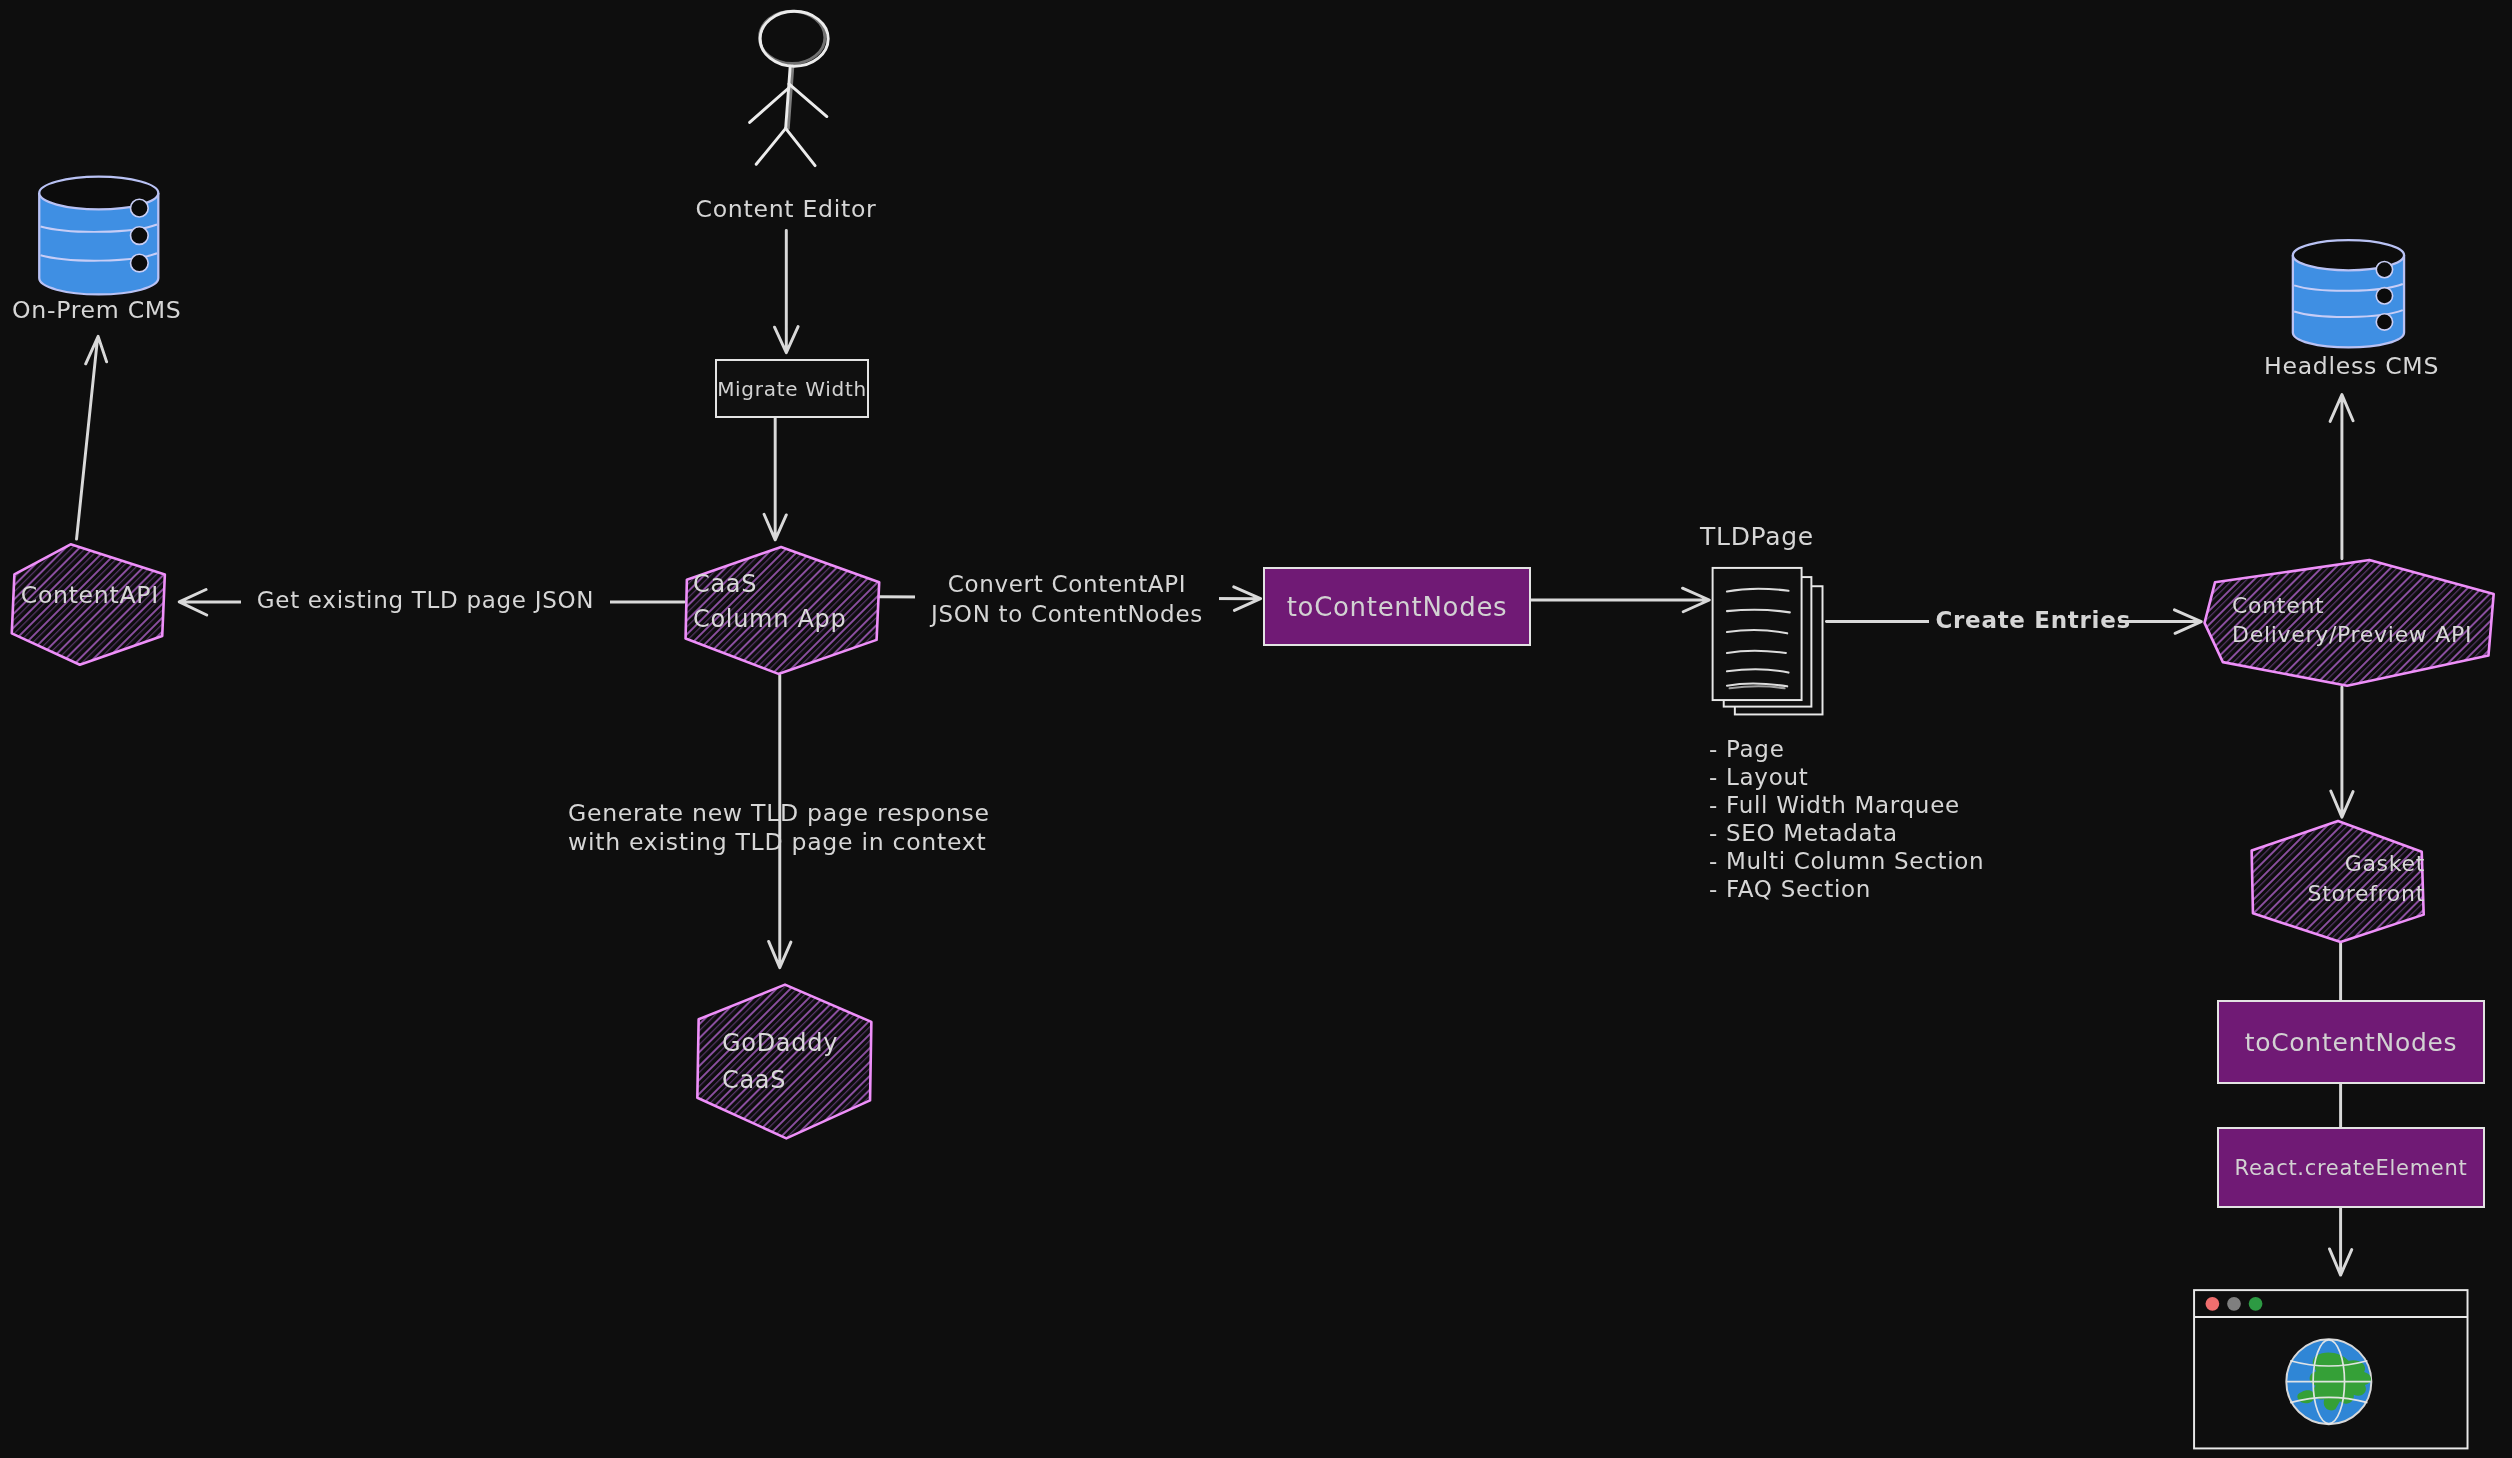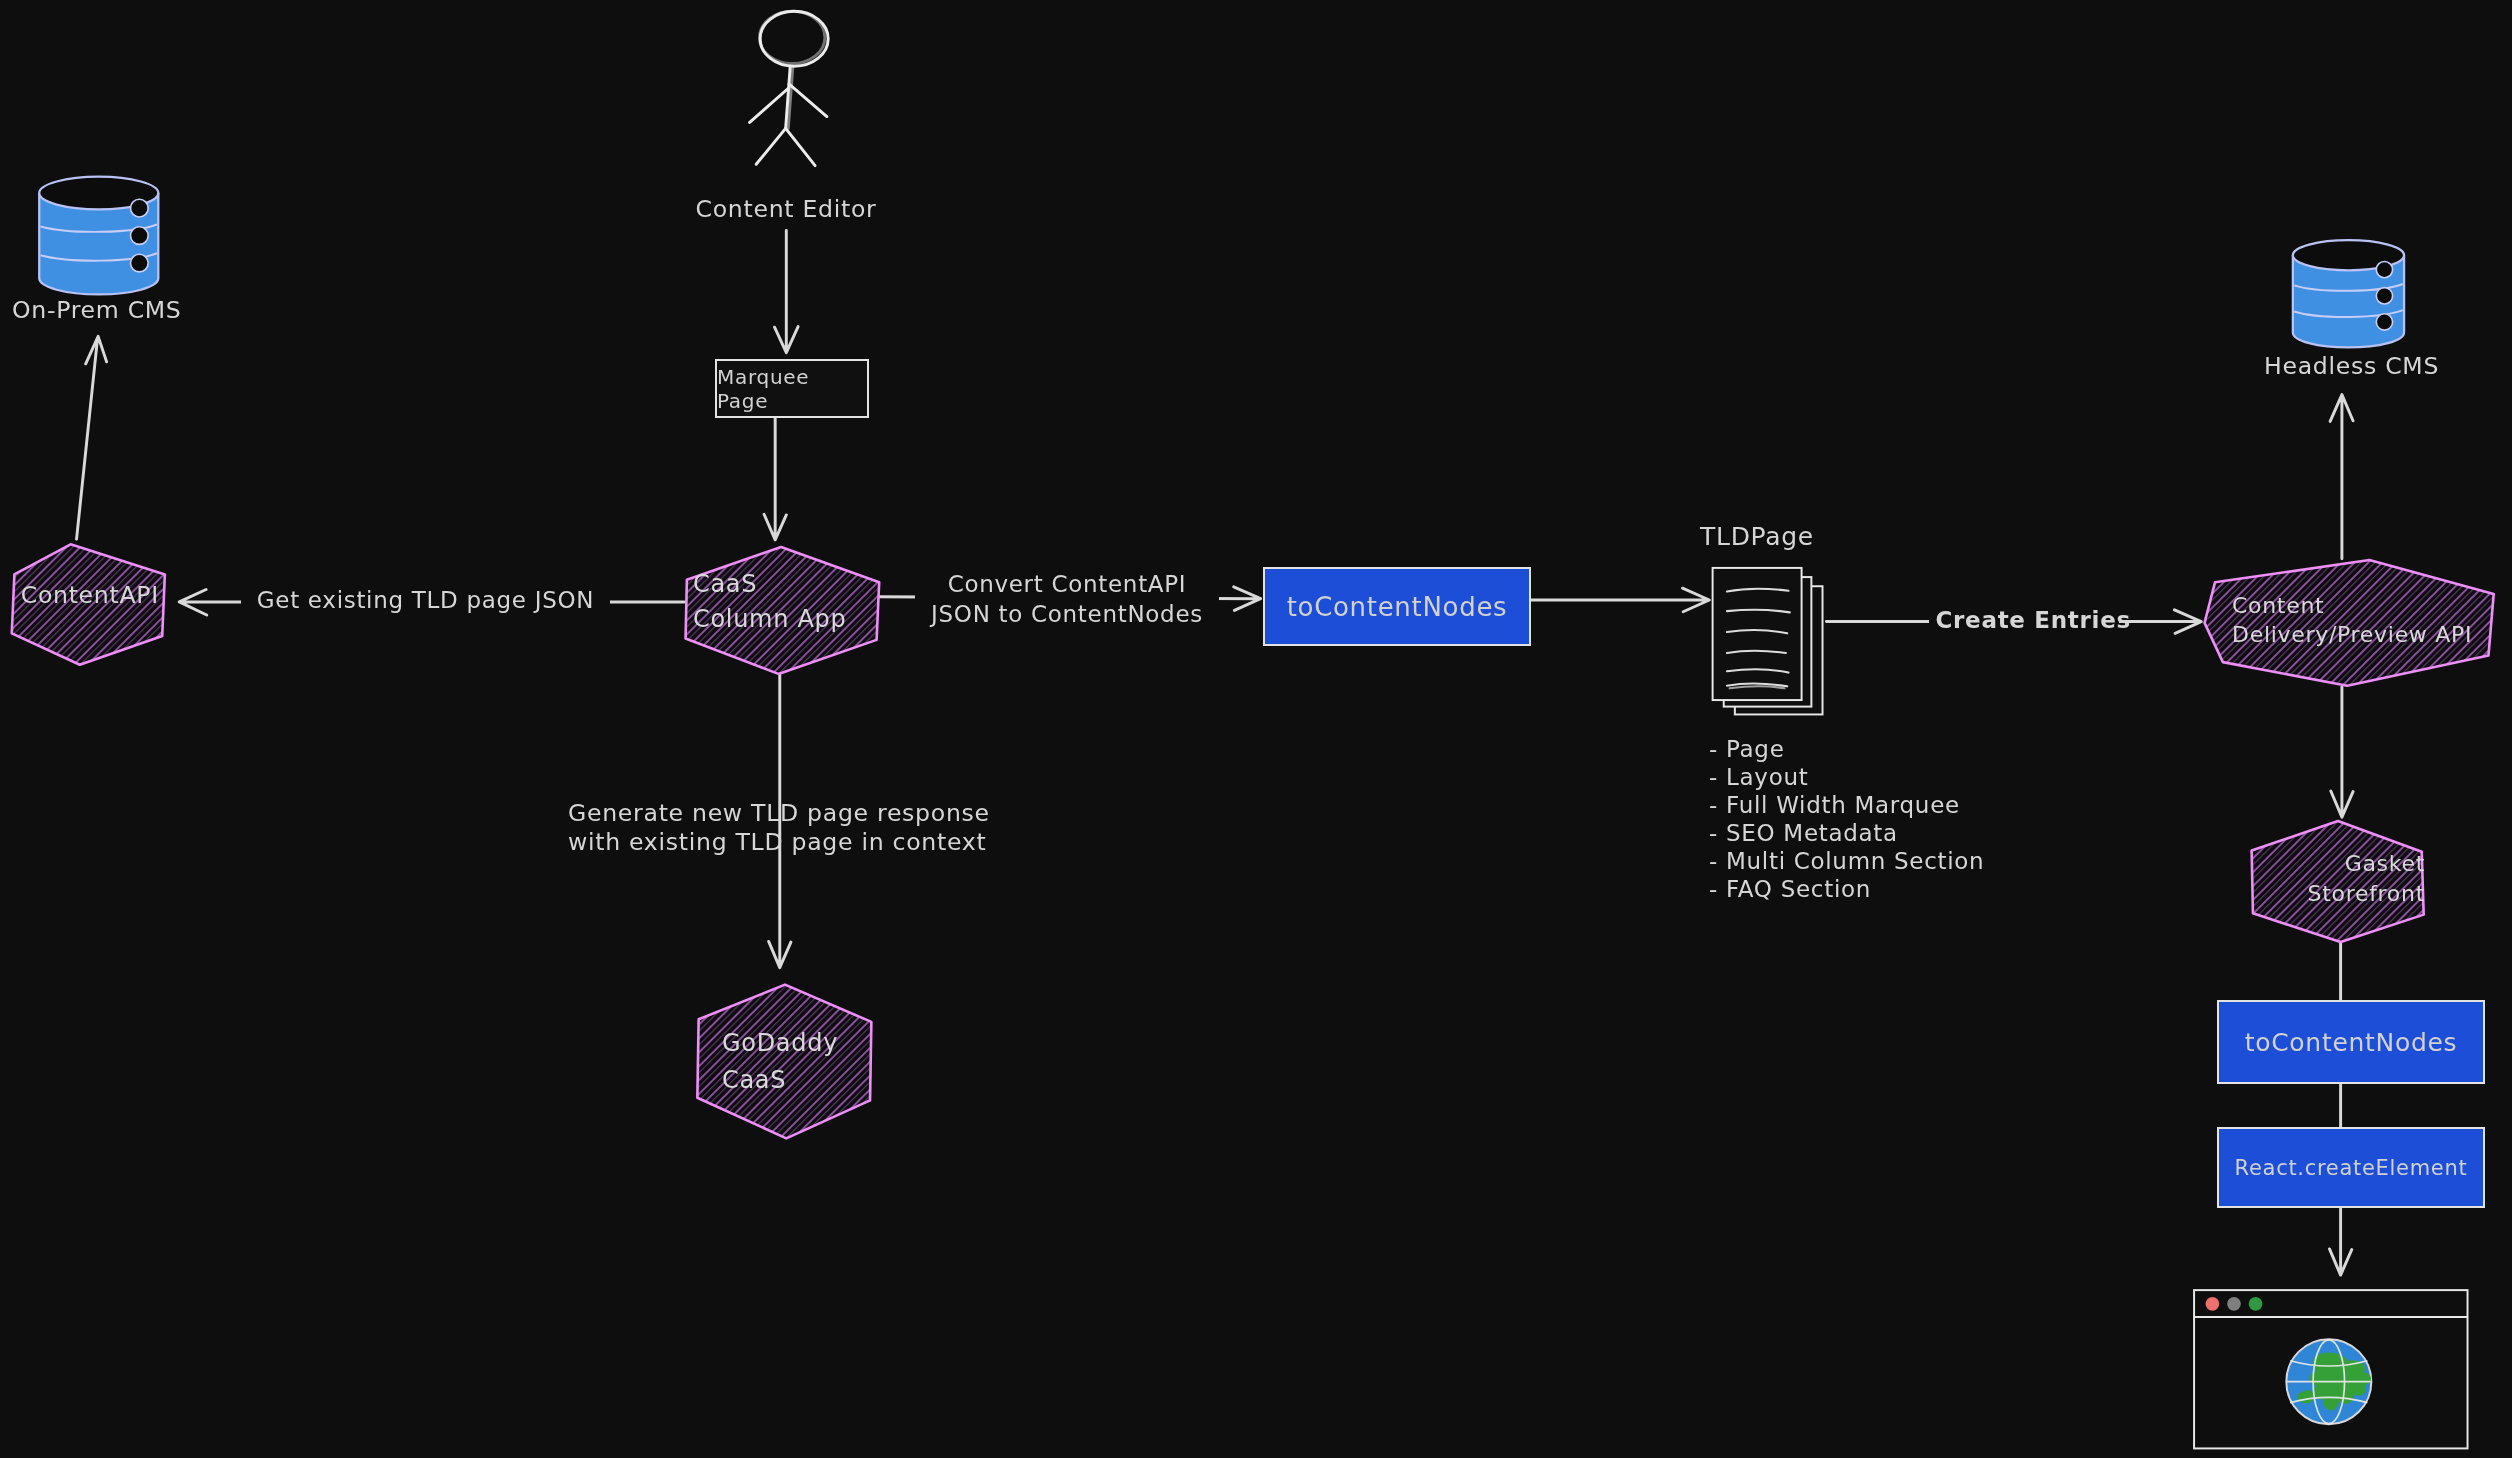--- a/index.html
+++ b/index.html
@@ -3,21 +3,21 @@
 <meta charset="utf-8">
 <style>
   html,body{margin:0;padding:0;background:#0e0e0e;}
   body{width:2512px;height:1459px;position:relative;overflow:hidden;
        font-family:"DejaVu Sans","Liberation Sans",sans-serif;color:#d6d6d6;}
   #stage{position:absolute;left:0;top:0;width:2512px;height:1459px;border-radius:9px;}
   svg.layer{position:absolute;left:0;top:0;}
   .lbl{position:absolute;letter-spacing:0.7px;white-space:nowrap;}
   .ctr{text-align:center;}
   .onbg{background:#0e0e0e;padding:0 6.5px;}
-  .box{position:absolute;background:#1d4ed8;border:2px solid #e3e3e3;
+  .box{position:absolute;background:#701a75;border:2px solid #e3e3e3;
        display:flex;align-items:center;justify-content:center;
        color:#d2d2d2;letter-spacing:0.7px;}
   .hexlabel{position:absolute;color:#d9d9d9;letter-spacing:0.7px;}
   .hexlabel div{white-space:nowrap;}
 </style>
 </head>
 <body>
 
 <div id="stage">
 
@@ -134,21 +134,21 @@
           <path d="M3501 2080 Q3560 2096 3619 2080"></path>
           <path d="M3501 2144 Q3560 2128 3619 2144"></path>
         </g>
       </g>
     </g>
   </svg>
 
   <div class="lbl ctr" style="left:680px;top:195px;width:212px;font-size:23.6px;">Content Editor</div>
 
   <div class="box" style="left:715px;top:359px;width:150px;height:55px;font-size:20px;background:#101010;">
-    <span>Marquee Page</span>
+    <span>Migrate Width</span>
   </div>
 
   <div class="lbl ctr" style="left:12px;top:296px;width:165px;font-size:23.6px;">On-Prem CMS</div>
 
   <div class="lbl ctr" style="left:9.8px;top:581px;width:160px;font-size:23.6px;">ContentAPI</div>
 
   <div class="hexlabel" style="left:693px;top:567px;font-size:24px;line-height:35px;">
     <div>CaaS</div>
     <div>Column App</div>
   </div>

